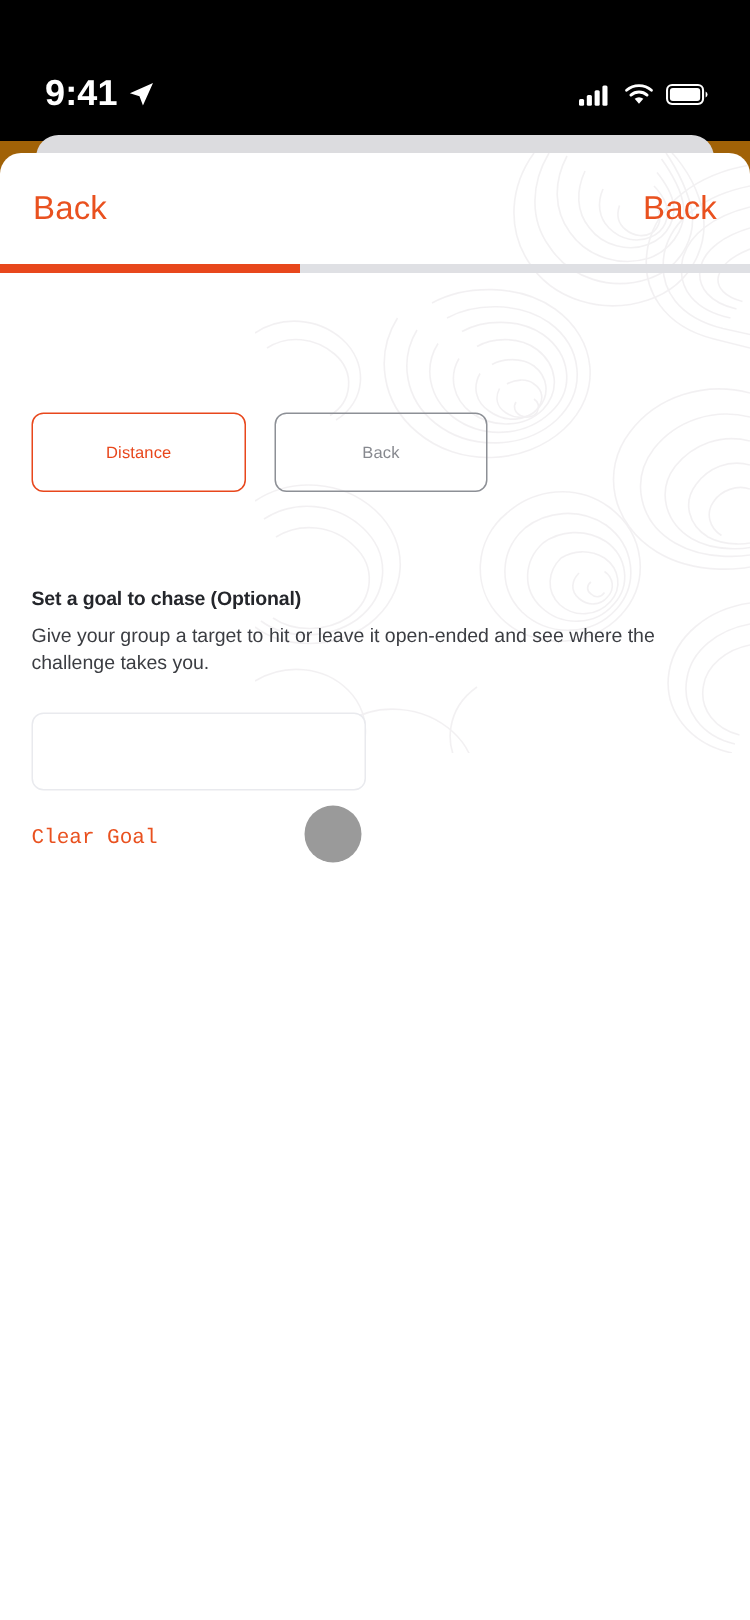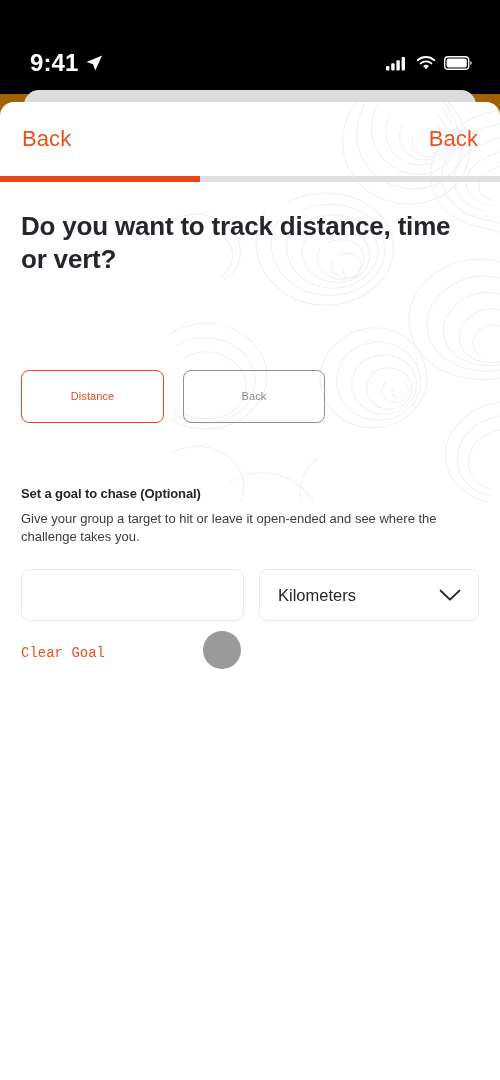--- a/index.html
+++ b/index.html
@@ -203,38 +203,31 @@
       <button class="nav-btn">Back</button>
       <button class="nav-btn">Back</button>
     </div>
 
     <div class="progress-track" style="background: rgb(223, 224, 228);">
       <div class="progress-fill" id="progress-fill" style="width: 40%; background: rgb(232, 71, 28);"></div>
     </div>
 
     <div class="content">
 
-      <h1 class="page-title">Do you want to track distance, time or vert?</h1>
 
       <div class="options">
         <button class="option o-0 selected">Distance</button>
         <button class="option o-1">Back</button>
       </div>
 
       <h2 class="goal-title">Set a goal to chase (Optional)</h2>
       <p class="goal-desc">Give your group a target to hit or leave it open-ended and see where the challenge takes you.</p>
 
       <div class="goal-row">
         <input class="goal-input" type="text" placeholder="" value="" style="">
-        <div class="goal-select">
-          <span class="goal-select-label">Kilometers</span>
-          <svg width="22" height="13" viewBox="0 0 22 13">
-            <path d="M1.6 1.6 L11 10.6 L20.4 1.6" stroke="#25272c" stroke-width="2" fill="none" stroke-linecap="round" stroke-linejoin="round"></path>
-          </svg>
-        </div>
       </div>
 
       <div class="clear-row">
         <button class="clear-goal">Clear Goal</button>
         <div class="tap-dot" style="background: rgb(154, 154, 154);"></div>
       </div>
 
     </div>
 
     <div class="home-indicator"></div>

